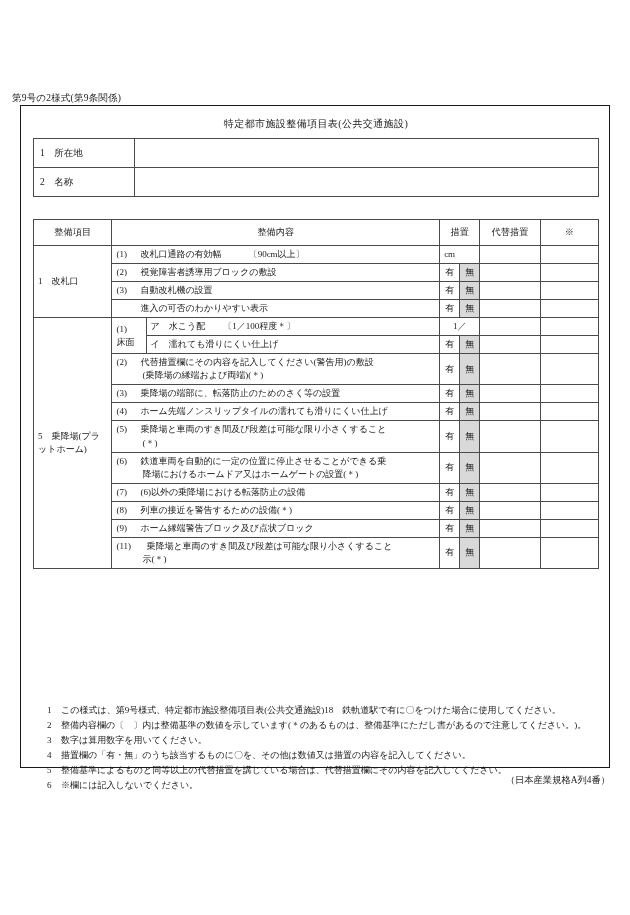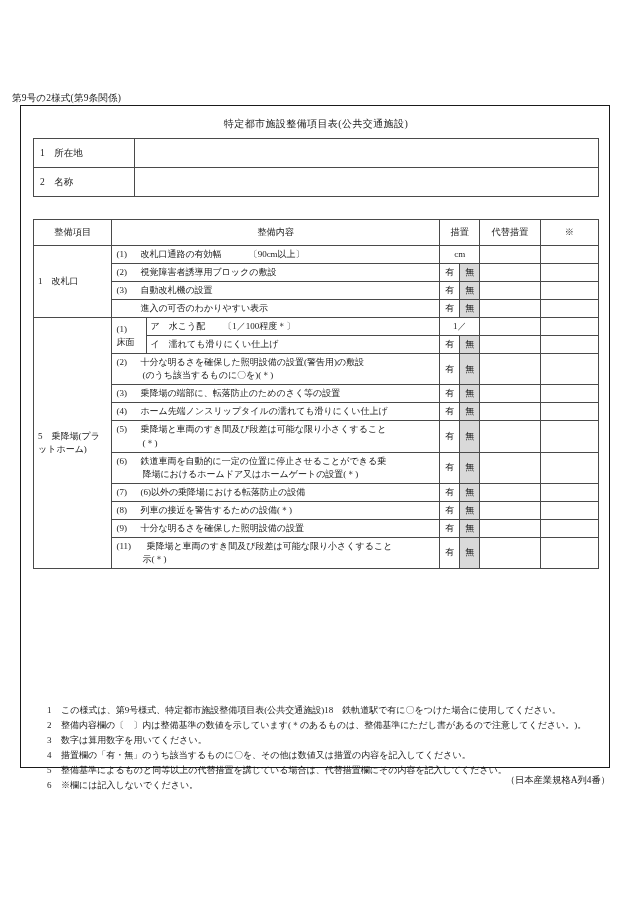--- a/index.html
+++ b/index.html
@@ -109,21 +109,21 @@
     width: 20px;
     font-size: 9.2px;
   }
   td.yn.no {
     background: #d9d9d9;
   }
   td.alt, td.note {
     background: #ffffff;
   }
   td.unit {
-    text-align: center;
+    text-align: left;
     padding-right: 6px;
     font-size: 8.6px;
   }
   td.ratio {
     text-align: center;
     font-size: 9.2px;
   }
   .wrapline { display:block; padding-left: 26px; }
   .rowlabel { display:inline-block; width: 24px; }
   .rowlabel-wide { display:inline-block; width: 30px; }
@@ -267,22 +267,22 @@
               <span>イ　濡れても滑りにくい仕上げ</span>
             </td>
             <td class="yn yes">有</td>
             <td class="yn no">無</td>
             <td class="alt"></td>
             <td class="note"></td>
           </tr>
 
           <tr>
             <td class="content" colspan="2">
-              <span class="rowlabel">(2)</span><span>十分な明るさを確保した照明設備の設置(警告用)の敷設</span>
-              <span class="wrapline">(のうち該当するものに〇を)(＊)</span>
+              <span class="rowlabel">(2)</span><span>代替措置欄にその内容を記入してください(警告用)の敷設</span>
+              <span class="wrapline">(乗降場の縁端および両端)(＊)</span>
             </td>
             <td class="yn yes">有</td>
             <td class="yn no">無</td>
             <td class="alt"></td>
             <td class="note"></td>
           </tr>
 
           <tr>
             <td class="content" colspan="2">
               <span class="rowlabel">(3)</span><span>乗降場の端部に、転落防止のためのさく等の設置</span>
@@ -340,21 +340,21 @@
               <span class="rowlabel">(8)</span><span>列車の接近を警告するための設備(＊)</span>
             </td>
             <td class="yn yes">有</td>
             <td class="yn no">無</td>
             <td class="alt"></td>
             <td class="note"></td>
           </tr>
 
           <tr>
             <td class="content" colspan="2">
-              <span class="rowlabel">(9)</span><span>十分な明るさを確保した照明設備の設置</span>
+              <span class="rowlabel">(9)</span><span>ホーム縁端警告ブロック及び点状ブロック</span>
             </td>
             <td class="yn yes">有</td>
             <td class="yn no">無</td>
             <td class="alt"></td>
             <td class="note"></td>
           </tr>
 
           <tr>
             <td class="content" colspan="2">
               <span class="rowlabel-wide">(11)</span><span>乗降場と車両のすき間及び段差は可能な限り小さくすること</span>

